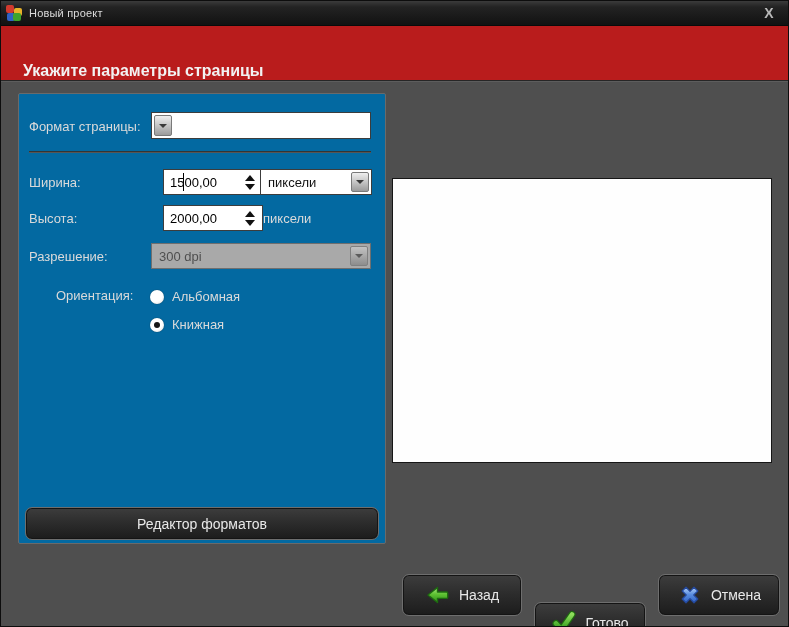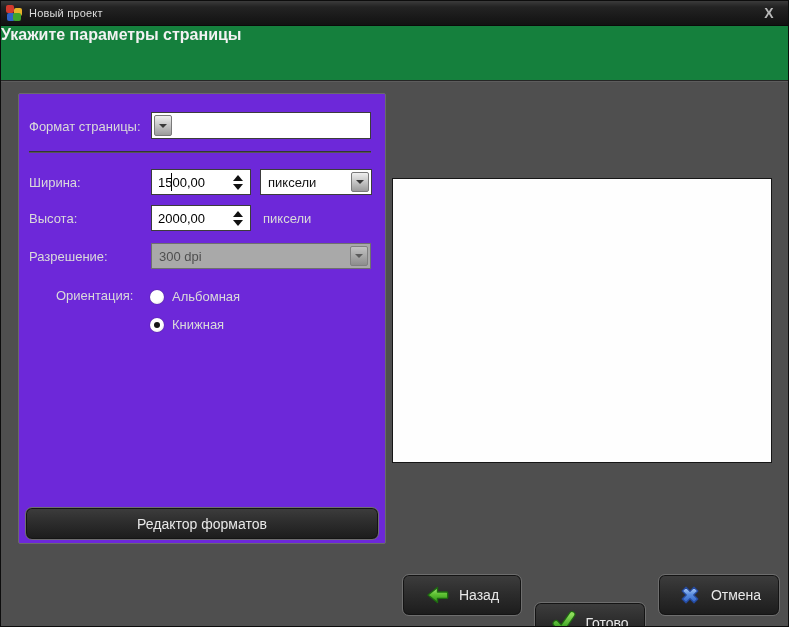--- a/index.html
+++ b/index.html
@@ -24,31 +24,31 @@
   .app-icon .q3 { left: 1px; bottom: 0; background: #2f62c4; }
   .app-icon .q4 { right: 1px; bottom: 0; background: #3fa32b; }
   .title-text { color: #dcdcdc; font-size: 11px; margin-left: 7px; letter-spacing: 0.2px; }
   .close-btn {
     margin-left: auto; color: #b9b9b9; font-size: 14px; font-weight: bold;
     width: 18px; text-align: center; cursor: default; line-height: 18px;
   }
 
   
   .header {
-    height: 55px; background: #15803d; display: flex; align-items: flex-start;
-    padding-left: 0; border-bottom: 1px solid #262626;
+    height: 55px; background: #b91c1c; display: flex; align-items: flex-end;
+    padding-left: 22px; border-bottom: 1px solid #262626;
   }
   .header-title { color: #f2f2f2; font-size: 16px; font-weight: bold; }
 
   
   .content { position: relative; height: 545px; background: #4f4f4f; border-top: 1px solid #5d5d5d; }
 
   .panel {
     position: absolute; left: 17px; top: 11px; width: 368px; height: 451px;
-    background: #6d28d9; border: 1px solid #6a6a6a; border-radius: 2px;
+    background: #0369a1; border: 1px solid #6a6a6a; border-radius: 2px;
   }
   .f-label { position: absolute; left: 10px; color: #dadada; font-size: 13px; }
 
   .separator { position: absolute; left: 10px; width: 342px; top: 57px; border-top: 1px solid #343434; box-shadow: 0 1px 0 #565656; }
 
   
   .combo {
     position: absolute; height: 27px; background: #ffffff; border: 1px solid #3c3c3c;
     display: flex; align-items: center;
   }
@@ -58,21 +58,21 @@
     background: linear-gradient(180deg, #efefef 0%, #c9c9c9 45%, #9b9b9b 100%);
     display: flex; align-items: center; justify-content: center;
   }
   .combo-btn .tri { width: 0; height: 0; border-left: 4px solid transparent; border-right: 4px solid transparent; border-top: 4px solid #3a3a3a; }
   .combo.disabled { background: #a9a9a9; border-color: #6f6f6f; }
   .combo.disabled .combo-text { color: #4f4f4f; }
   .combo.disabled .combo-btn { background: linear-gradient(180deg, #c2c2c2 0%, #a8a8a8 50%, #8d8d8d 100%); border-color: #808080; }
   .combo.disabled .combo-btn .tri { border-top-color: #5c5c5c; }
 
   
-  .spin-wrap { position: absolute; width: 100px; height: 26px; }
+  .spin-wrap { position: absolute; width: 100px; height: 26px; margin-left: 12px; }
   .spin-wrap input {
     width: 100%; height: 100%; border: 1px solid #3c3c3c; background: #fff;
     font-family: "Liberation Sans", sans-serif; font-size: 13px; color: #000;
     padding: 0 22px 0 6px; outline: none;
   }
   .caret { position: absolute; left: 20px; top: 4px; width: 1px; height: 18px; background: #000; }
   .spinner { position: absolute; right: 8px; top: 0; height: 100%; display: flex; flex-direction: column; justify-content: center; gap: 3px; }
   .spinner .up { width: 0; height: 0; border-left: 5px solid transparent; border-right: 5px solid transparent; border-bottom: 6px solid #111; }
   .spinner .down { width: 0; height: 0; border-left: 5px solid transparent; border-right: 5px solid transparent; border-top: 6px solid #111; }
 

